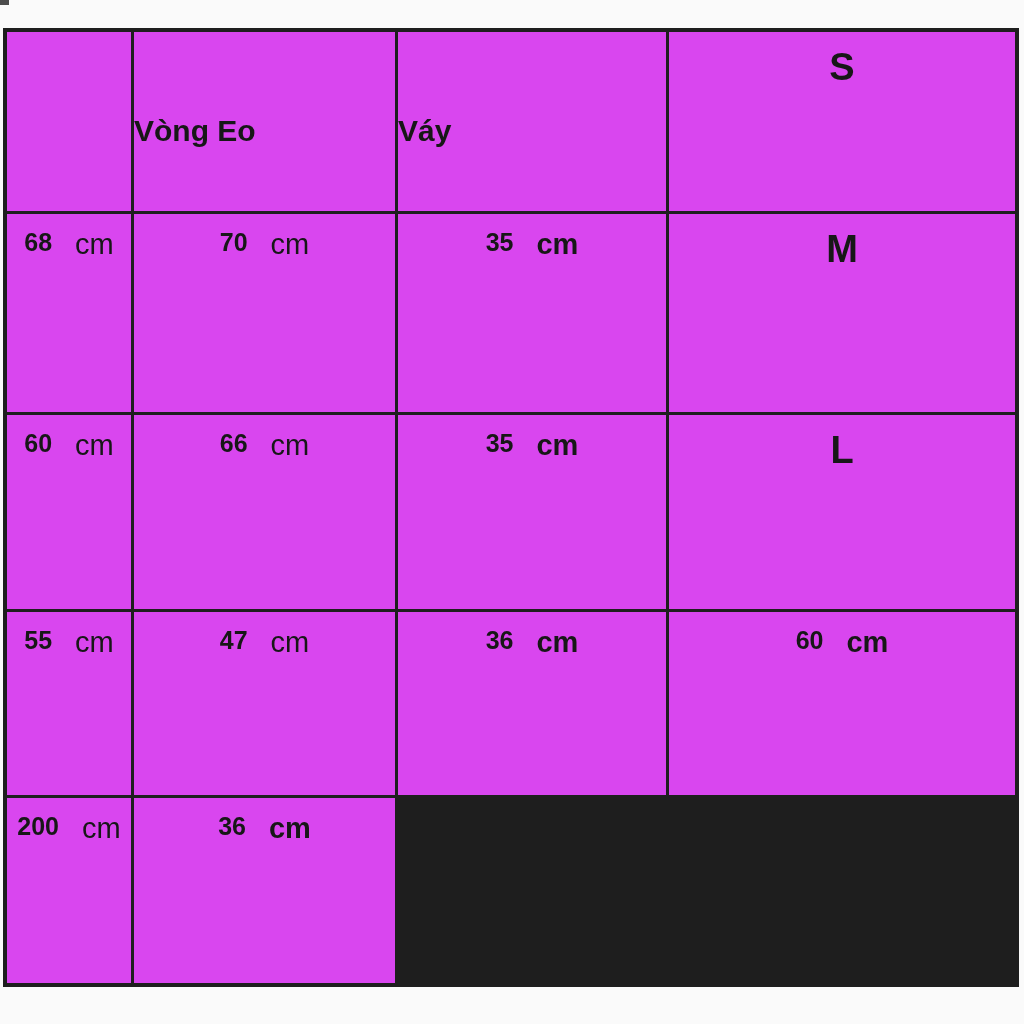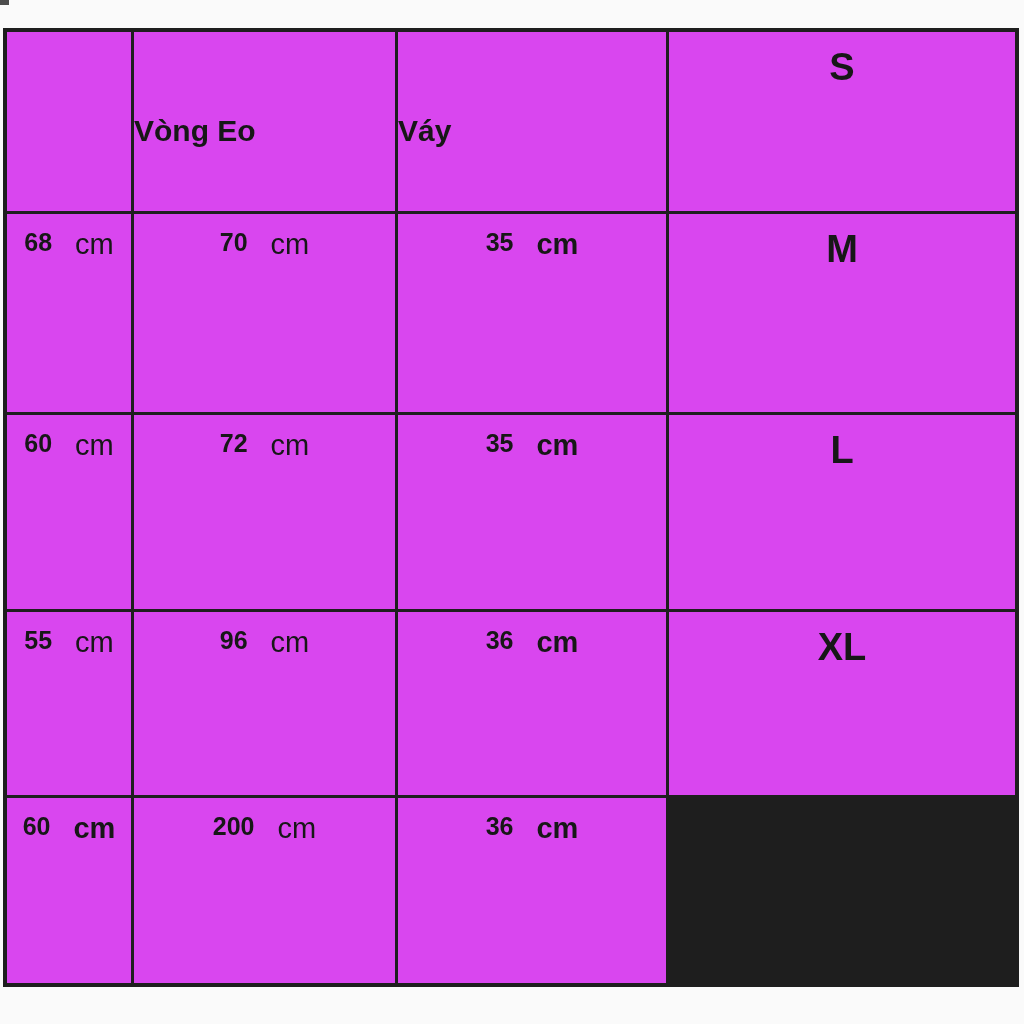--- a/index.html
+++ b/index.html
@@ -111,47 +111,44 @@
   </div>
 
   <div class="cell size-cell">
     <span>M</span>
   </div>
   <div class="cell">
     <span class="value">60</span>
     <span class="unit">cm</span>
   </div>
   <div class="cell">
-    <span class="value">72</span>
+    <span class="value">66</span>
     <span class="unit">cm</span>
   </div>
   <div class="cell">
     <span class="value">35</span>
     <span class="unit unit-bold">cm</span>
   </div>
 
   <div class="cell size-cell">
     <span>L</span>
   </div>
   <div class="cell">
     <span class="value">55</span>
     <span class="unit">cm</span>
   </div>
   <div class="cell">
-    <span class="value">96</span>
+    <span class="value">47</span>
     <span class="unit">cm</span>
   </div>
   <div class="cell">
     <span class="value">36</span>
     <span class="unit unit-bold">cm</span>
   </div>
 
-  <div class="cell size-cell">
-    <span>XL</span>
-  </div>
   <div class="cell">
     <span class="value">60</span>
     <span class="unit unit-bold">cm</span>
   </div>
   <div class="cell">
     <span class="value">200</span>
     <span class="unit">cm</span>
   </div>
   <div class="cell">
     <span class="value">36</span>

